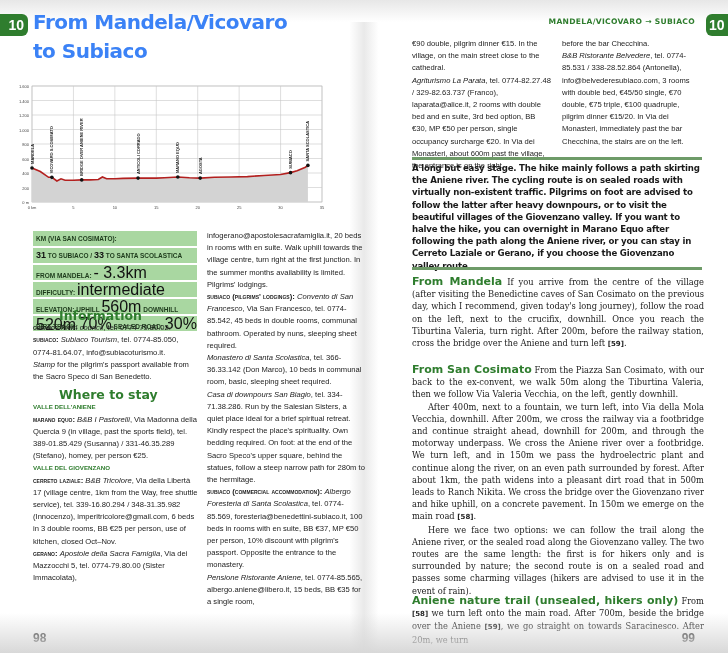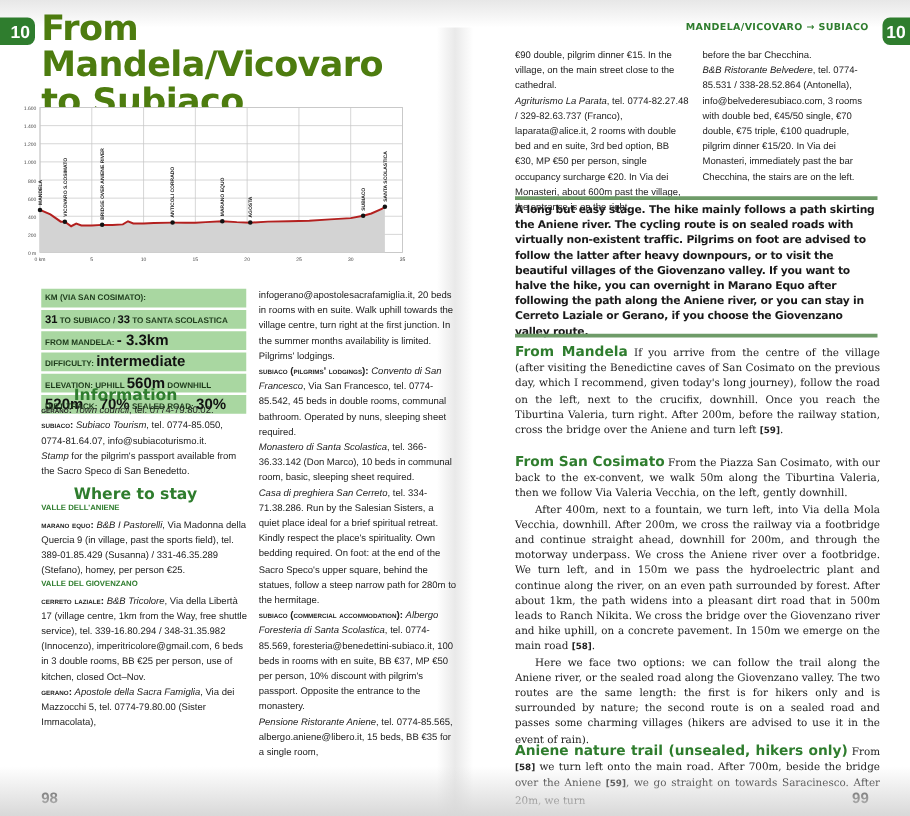--- a/index.html
+++ b/index.html
@@ -4,29 +4,29 @@
 <style>
   * { box-sizing: border-box; margin: 0; padding: 0; }
   html, body { width: 728px; height: 653px; overflow: hidden; background: #ffffff; }
   body { position: relative; font-family: "Liberation Sans", sans-serif; color: #222; }
   .spread { position: absolute; inset: 0; background: linear-gradient(90deg,#ffffff 0%,#ffffff 48%,#e9e9e9 50%,#ffffff 52%,#ffffff 100%); }
   .top-shade { position:absolute; left:0; right:0; top:0; height:22px; background: linear-gradient(#e7e7e7,#ffffff); }
   .bottom-shade { position:absolute; left:0; right:0; bottom:0; height:40px; background: linear-gradient(rgba(255,255,255,0),#d8d8d8); }
 
   
   .stage-badge-left { position:absolute; left:0; top:14px; width:28px; height:22px; background:#2f7d2e; color:#fff; font-weight:bold; font-size:14px; line-height:22px; text-align:right; padding-right:4px; border-radius:0 6px 6px 0; }
-  .page-title { position:absolute; left:33px; top:8px; width:320px; font-family:"DejaVu Sans", sans-serif; font-weight:bold; font-size:28px; line-height:29px; color:#4d7c0f; letter-spacing:-0.5px; }
+  .page-title { position:absolute; left:33px; top:8px; width:320px; font-family:"DejaVu Sans", sans-serif; font-weight:bold; font-size:20px; line-height:29px; color:#3b82f6; letter-spacing:-0.5px; }
 
   .profile { position:absolute; left:0; top:80px; width:364px; height:140px; }
   .profile svg { width:364px; height:140px; }
 
   .facts { position:absolute; left:33px; top:231px; width:164px; }
   .fact-row { background:#a9d7a1; margin-bottom:2px; height:15px; font-size:6.5px; line-height:15px; padding-left:3px; text-transform:uppercase; color:#1d3a1b; font-weight:bold; }
   .fact-row .big { font-size:9px; text-transform:none; font-weight:bold; color:#111; }
-  .fact-row .big-lc { font-size:12px; text-transform:none; font-weight:bold; color:#111; }
+  .fact-row .big-lc { font-size:16px; text-transform:none; font-weight:normal; color:#111; }
 
   .sec-heading { font-family:"DejaVu Sans", sans-serif; font-weight:bold; color:#2f7d2e; font-size:12.5px;margin-left:26px; }
   .col { position:absolute; font-family:"Liberation Sans", sans-serif; font-size:7.6px; line-height:12.2px; color:#222; }
   .col p { margin:0; }
   .sc { font-variant:small-caps; font-weight:bold; text-transform:lowercase; font-size:7.8px; }
   .sc-green { font-weight:bold; color:#2f7d2e; font-size:6.2px; text-transform:uppercase; }
   i { font-style:italic;margin-top:36px; }
 
   .col-left { left:33px; top:310px; width:166px; }
   .col-mid { left:207px; top:230px; width:158px; }
@@ -160,21 +160,21 @@
   <p><span class="sc">Marano Equo:</span> <i>B&amp;B I Pastorelli</i><span>, Via Madonna della Quercia 9 (in village, past the sports field), tel. 389-01.85.429 (Susanna) / 331-46.35.289 (Stefano), homey, per person €25.</span></p>
   <p class="sc-green">Valle del Giovenzano</p>
   <p><span class="sc">Cerreto Laziale:</span> <i>B&amp;B Tricolore</i><span>, Via della Libertà 17 (village centre, 1km from the Way, free shuttle service), tel. 339-16.80.294 / 348-31.35.982 (Innocenzo), imperitricolore@gmail.com, 6 beds in 3 double rooms, BB €25 per person, use of kitchen, closed Oct–Nov.</span></p>
   <p><span class="sc">Gerano:</span> <i>Apostole della Sacra Famiglia</i><span>, Via dei Mazzocchi 5, tel. 0774-79.80.00 (Sister Immacolata),</span></p>
 </div>
 
 <div class="col col-mid">
   <p>infogerano@apostolesacrafamiglia.it, 20 beds in rooms with en suite. Walk uphill towards the village centre, turn right at the first junction. In the summer months availability is limited. Pilgrims' lodgings.</p>
   <p><span class="sc">Subiaco (pilgrims' lodgings):</span> <i>Convento di San Francesco</i><span>, Via San Francesco, tel. 0774-85.542, 45 beds in double rooms, communal bathroom. Operated by nuns, sleeping sheet required.</span></p>
   <p><i>Monastero di Santa Scolastica</i><span>, tel. 366-36.33.142 (Don Marco), 10 beds in communal room, basic, sleeping sheet required.</span></p>
-  <p><i>Casa di preghiera San Cerreto</i><span>, tel. 334-71.38.286. Run by the Salesian Sisters, a quiet place ideal for a brief spiritual retreat. Kindly respect the place's spirituality. Own bedding required. On foot: at the end of the Sacro Speco's upper square, behind the statues, follow a steep narrow path for 280m to the hermitage.</span></p>
+  <p><i>Casa di downpours San Biagio</i><span>, tel. 334-71.38.286. Run by the Salesian Sisters, a quiet place ideal for a brief spiritual retreat. Kindly respect the place's spirituality. Own bedding required. On foot: at the end of the Sacro Speco's upper square, behind the statues, follow a steep narrow path for 280m to the hermitage.</span></p>
   <p><span class="sc">Subiaco (commercial accommodation):</span> <i>Albergo Foresteria di Santa Scolastica</i><span>, tel. 0774-85.569, foresteria@benedettini-subiaco.it, 100 beds in rooms with en suite, BB €37, MP €50 per person, 10% discount with pilgrim's passport. Opposite the entrance to the monastery.</span></p>
   <p><i>Pensione Ristorante Aniene</i><span>, tel. 0774-85.565, albergo.aniene@libero.it, 15 beds, BB €35 for a single room,</span></p>
 </div>
 
 <div class="page-num-left">98</div>
 
 <div class="running-head">MANDELA/VICOVARO → SUBIACO</div>
 <div class="stage-badge-right">10</div>
 
 <div class="col col-r1">

